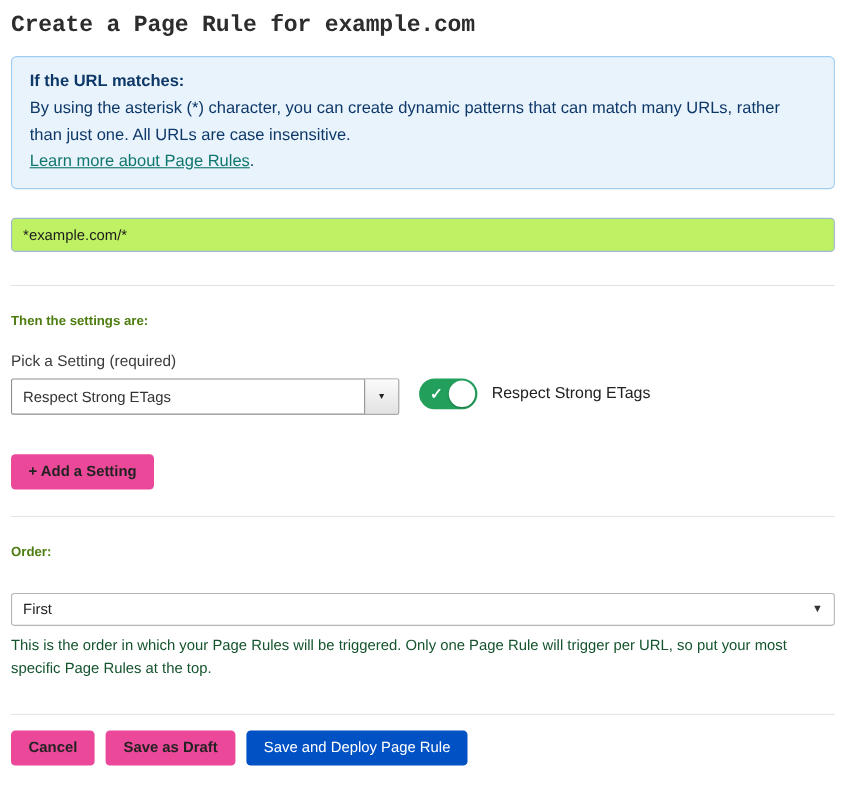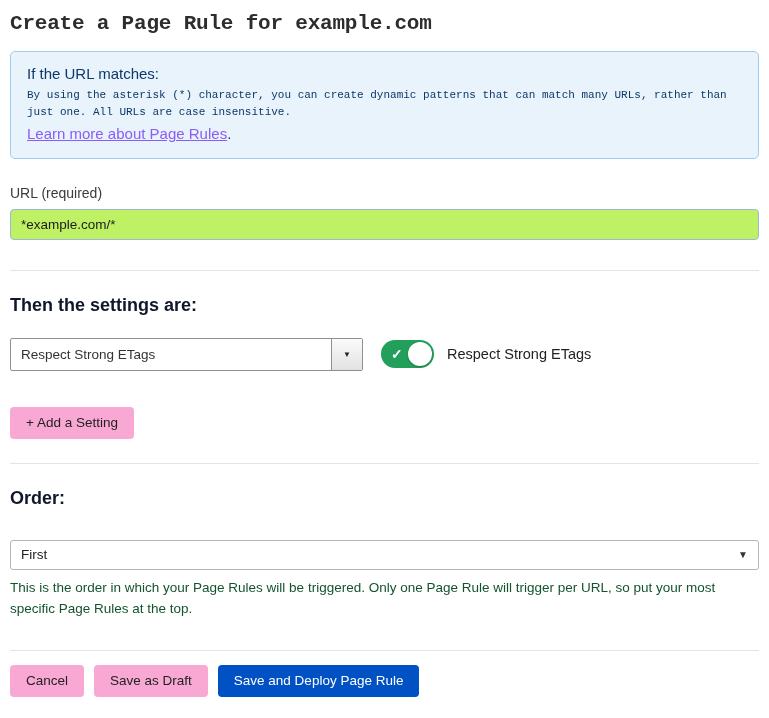--- a/index.html
+++ b/index.html
@@ -21,24 +21,24 @@
   }
 
   .info-box {
     background: #e9f3fc;
     border: 1px solid #9fccf1;
     border-radius: 5px;
     padding: 10px 16px 12px;
     color: #0d3868;
     margin-bottom: 26px;
   }
-  .info-heading { font-weight: 400; font-size: 15px; line-height: 1.65; }
-  .info-body { font-size: 11px; line-height: 1.6; font-family: Liberation Mono, monospace; }
+  .info-heading { font-weight: 700; font-size: 15px; line-height: 1.65; }
+  .info-body { font-size: 15px; line-height: 1.6; }
   .info-link-row { font-size: 15px; line-height: 1.6; }
-  .info-link { color: #8b5cf6; text-decoration: underline; margin-top: 16px; }
+  .info-link { color: #0f766e; text-decoration: underline; margin-top: 16px; }
   .info-period { color: #0d3868; }
 
   .field-label {
     display: block;
     font-size: 14px;
     color: #3b3b3b;
     margin: 0 0 8px;
   }
 
   .url-input {
@@ -51,27 +51,27 @@
     padding: 8px 10px;
     font-family: inherit;
     font-size: 13.5px;
     color: #1c1c1c;
     margin-bottom: 30px;
   }
 
   .divider { border-top: 1px solid #e4e4e4; height: 0; margin: 0 0 24px; }
 
   .section-heading {
-    font-size: 18px;
+    font-size: 12px;
     font-weight: 700;
-    color: #0f172a;
+    color: #4d7c0f;
     margin: 0 0 22px;
   }
 
-  .setting-row { display: flex; align-items: center; margin-bottom: 36px; }
+  .setting-row { display: flex; align-items: flex-start; margin-bottom: 36px; }
 
   .select-box {
     width: 353px;
     height: 33px;
     border: 1px solid #8f8f8f;
     border-radius: 2px;
     background: #ffffff;
     display: flex;
     align-items: stretch;
     cursor: pointer;
@@ -133,21 +133,21 @@
     display: inline-block;
     height: 32px;
     padding: 0 16px;
     border: none;
     border-radius: 4px;
     font-family: inherit;
     font-size: 13.5px;
     cursor: pointer;
     line-height: 32px;
   }
-  .btn-gray { background: #f9a8d4; color: #222; }
+  .btn-gray { background: #ec4899; color: #222; font-weight: bold; }
   .btn-blue { background: #0051c3; color: #ffffff; }
 
   .add-setting { margin-bottom: 24px; }
 
   .order-heading { margin-bottom: 31px; }
 
   .order-select {
     width: 100%;
     height: 30px;
     border: 1px solid #b5b5b5;
@@ -182,27 +182,27 @@
 <div class="page">
 
   <h1 class="page-title">Create a Page Rule for example.com</h1>
 
   <div class="info-box">
     <div class="info-heading">If the URL matches:</div>
     <div class="info-body">By using the asterisk (*) character, you can create dynamic patterns that can match many URLs, rather than just one. All URLs are case insensitive.</div>
     <div class="info-link-row"><a href="#" class="info-link">Learn more about Page Rules</a><span class="info-period">.</span></div>
   </div>
 
-  <label class="field-label">URL (required)</label>
   <input type="text" class="url-input" value="*example.com/*" style="">
 
   <div class="divider"></div>
 
   <h2 class="section-heading">Then the settings are:</h2>
 
+  <div class="field-label">Pick a Setting (required)</div>
 
   <div class="setting-row">
     <div class="select-box">
       <span class="select-value">Respect Strong ETags</span>
       <span class="select-btn">
           <span class="tri">▼</span>
         </span>
     </div>
     <div class="toggle-group">
       <span class="toggle">

